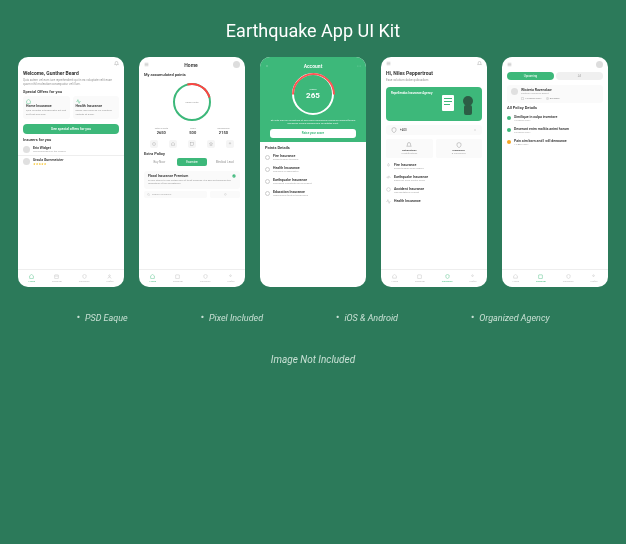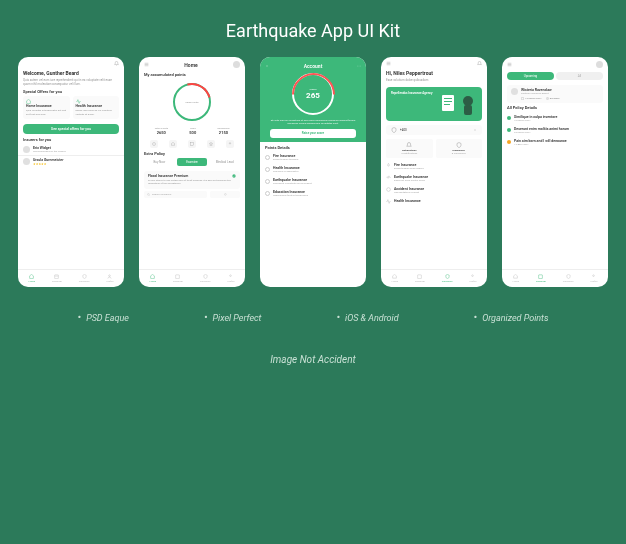--- a/index.html
+++ b/index.html
@@ -525,18 +525,18 @@
           </svg>
           <span>Profile</span>
         </div>
   </div>
 </div>
 
 </div>
 
 <div class="features">
   <div class="feature">PSD Eaque</div>
-  <div class="feature">Pixel Perfect</div>
+  <div class="feature">Pixel Included</div>
   <div class="feature">iOS &amp; Android</div>
-  <div class="feature">Organized Points</div>
-</div>
-
-<div class="footer-note">Image Not Accident</div>
+  <div class="feature">Organized Agency</div>
+</div>
+
+<div class="footer-note">Image Not Included</div>
 
 </body></html>

